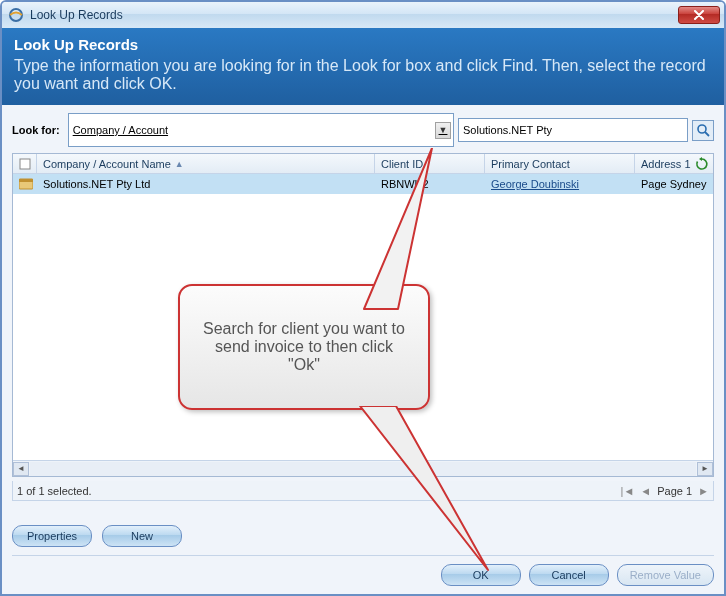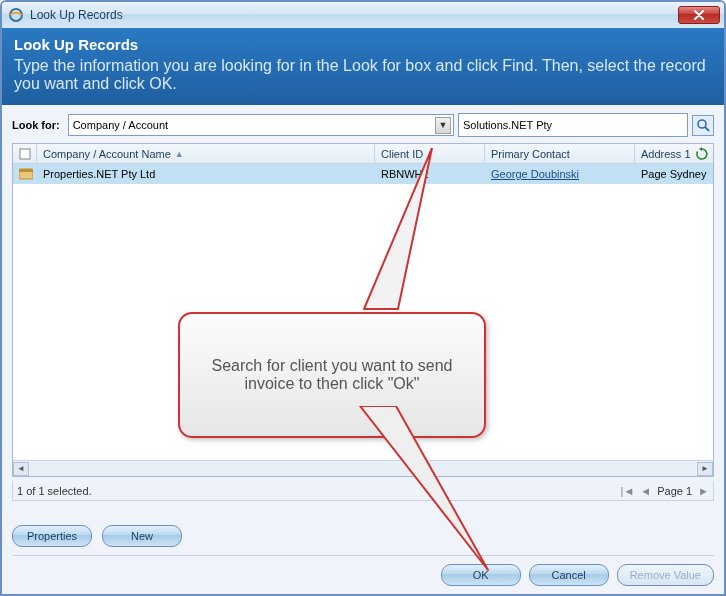--- a/index.html
+++ b/index.html
@@ -82,27 +82,28 @@
     gap: 4px;
     margin-bottom: 6px;
   }
   .lookfor-row .lbl {
     font-weight: bold;
     white-space: nowrap;
     margin-right: 4px;
   }
   .select-box {
     flex: 1;
-    height: 22px;
+    height: 34px;
     border: 1px solid #7a9ec7;
     background: #fff;
     display: flex;
     align-items: center;
     padding: 0 2px 0 4px;
     justify-content: space-between;
+    text-decoration: underline;
   }
   .select-box .dd-btn {
     width: 16px; height: 17px;
     background: linear-gradient(to bottom, #f0f0f0, #d8d8d8);
     border: 1px solid #a0a0a0;
     display:flex;align-items:center;justify-content:center;
     font-size:9px;color:#333;
   }
   .search-input {
     width: 230px;
@@ -229,22 +230,22 @@
   }
   .xp-btn.disabled {
     color: #9aaec8;
     cursor: default;
     background: linear-gradient(to bottom, #eef4fa, #d8e6f2);
   }
   
   .callout {
     position:absolute;
     left: 178px;
-    top: 312px;
-    width: 308px;
+    top: 284px;
+    width: 252px;
     height: 126px;
     pointer-events:none;
   }
   .callout-box {
     width: 100%;
     height: 100%;
     border: 2px solid #c33;
     border-radius: 14px;
     background: linear-gradient(to bottom, #fcfcfc 0%, #e6e6e6 100%);
     display:flex;
@@ -332,21 +333,21 @@
         </div>
       </div>
       <div class="grid-body">
         <div class="grid-row">
           <div class="gr-cell col-chk">
             <svg class="gr-icon" width="14" height="12" viewBox="0 0 14 12">
                 <rect x="0" y="1" width="14" height="10" rx="1" fill="#e8c878" stroke="#c09030"></rect>
                 <rect x="0" y="1" width="14" height="3" fill="#c09030"></rect>
               </svg>
           </div>
-          <div class="gr-cell col-name">Properties.NET Pty Ltd</div>
+          <div class="gr-cell col-name">Solutions.NET Pty Ltd</div>
           <div class="gr-cell col-client">RBNWH2</div>
           <div class="gr-cell col-contact">
             <span class="link">George Doubinski</span>
           </div>
           <div class="gr-cell col-city">Page Sydney</div>
         </div>
       </div>
       <div class="scrollbar-h">
         <div class="sb-btn">◄</div>
         <div class="sb-track"></div>

